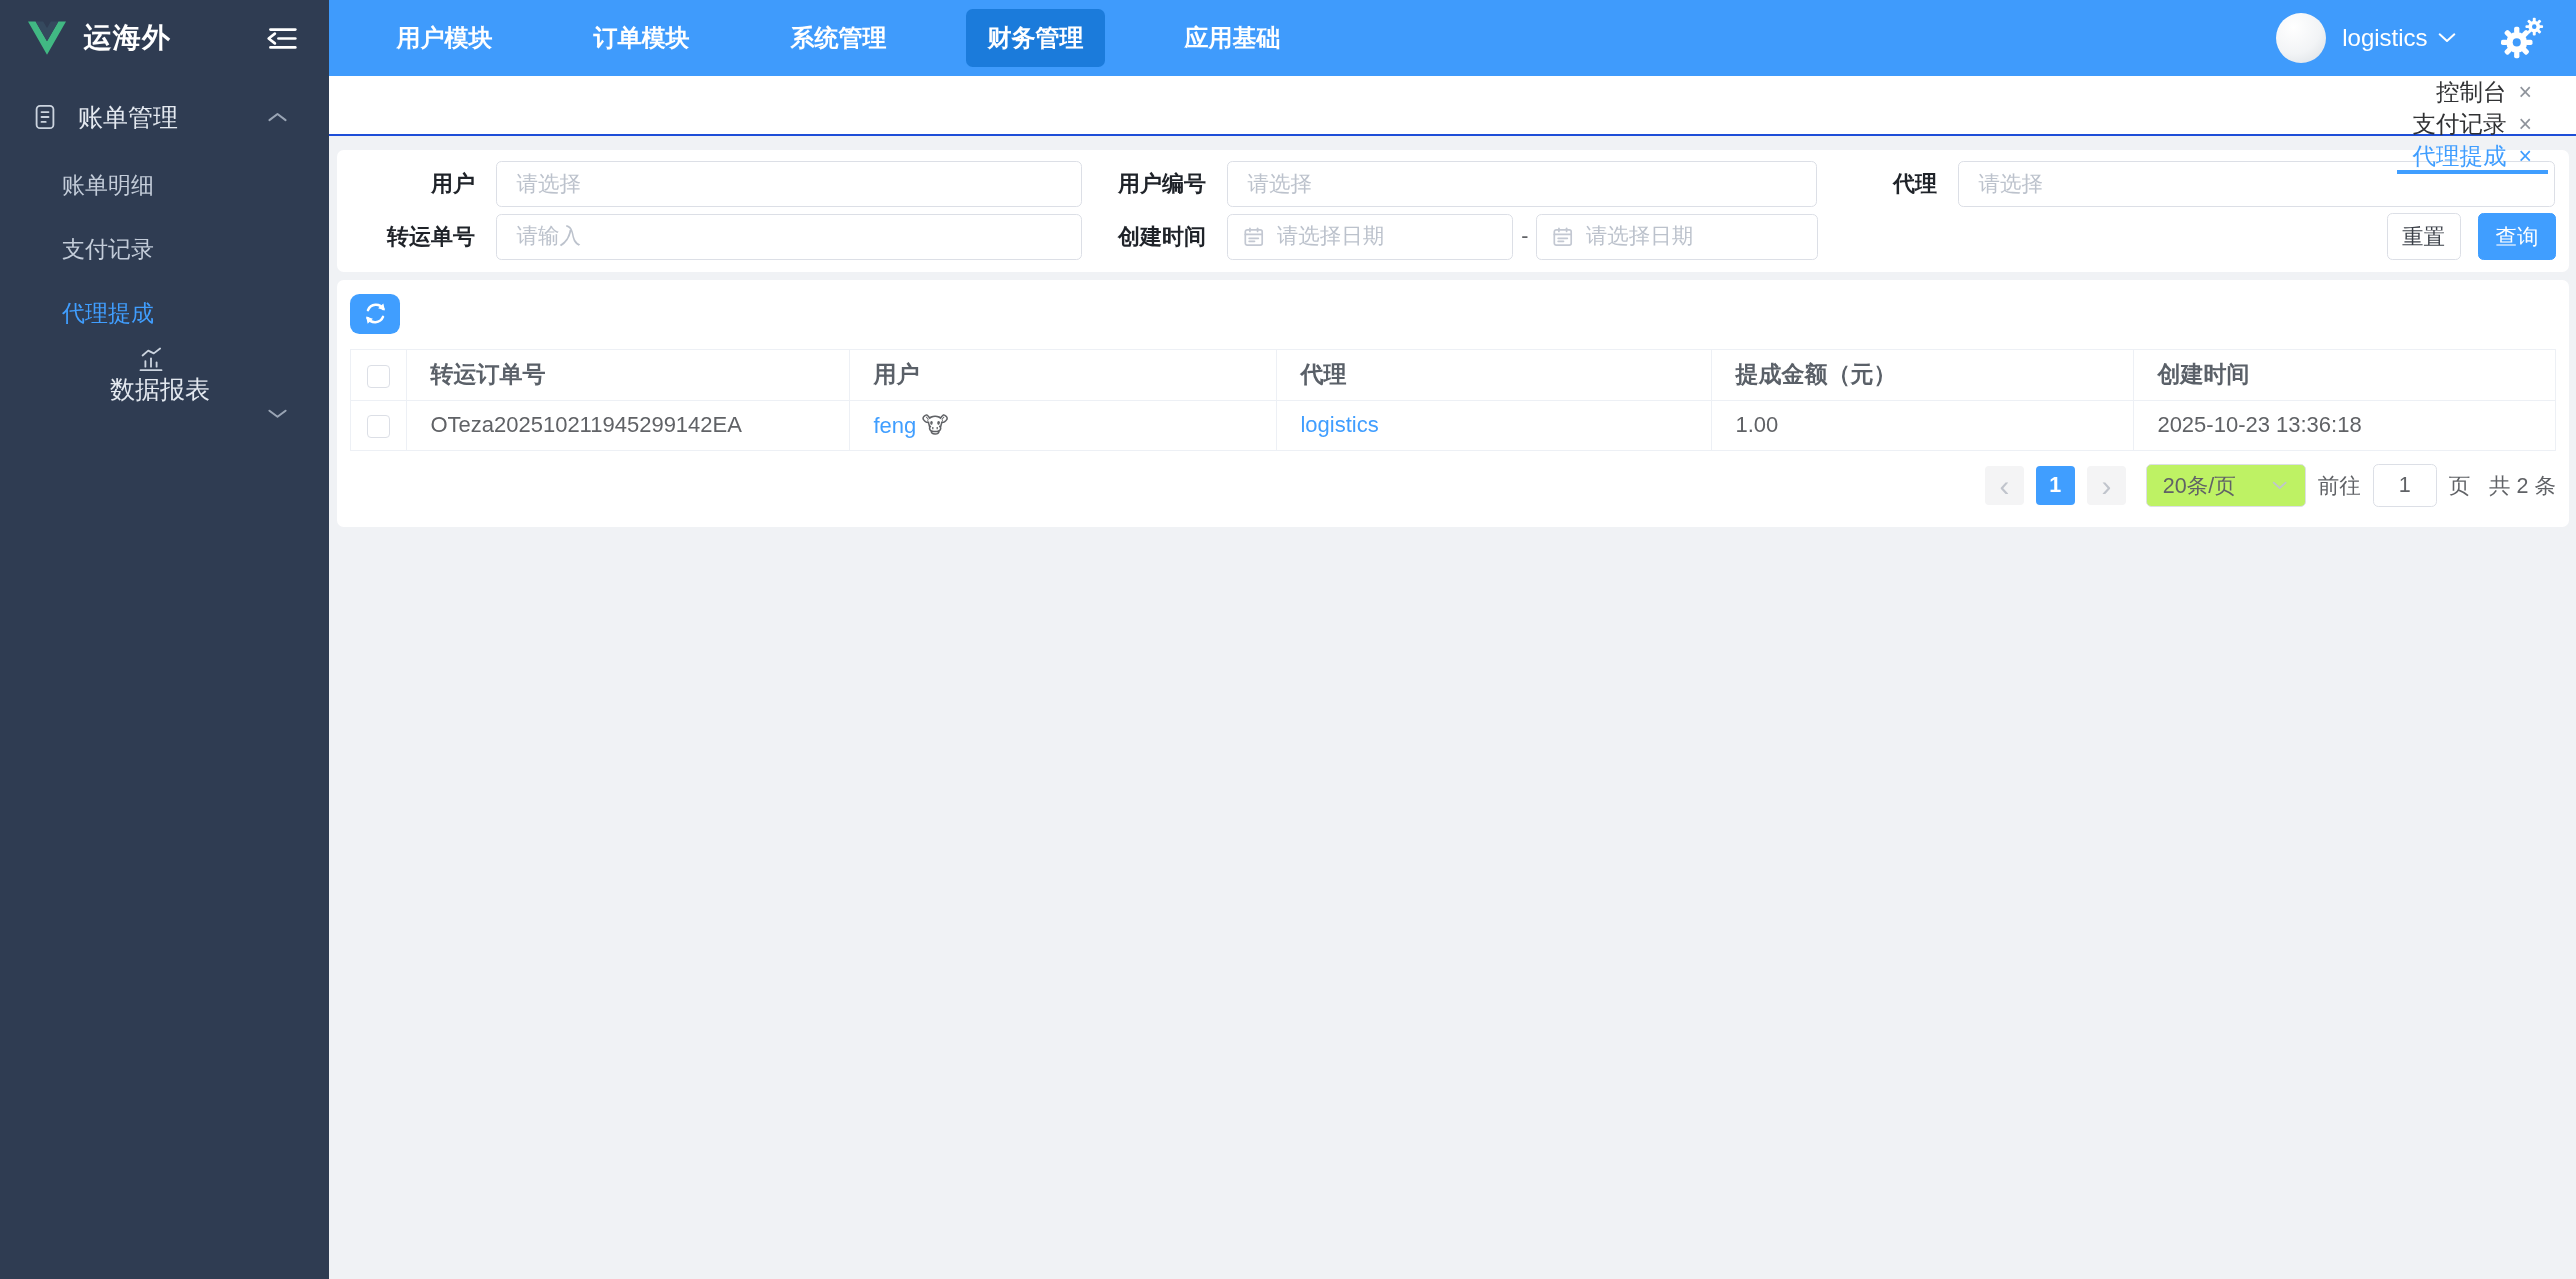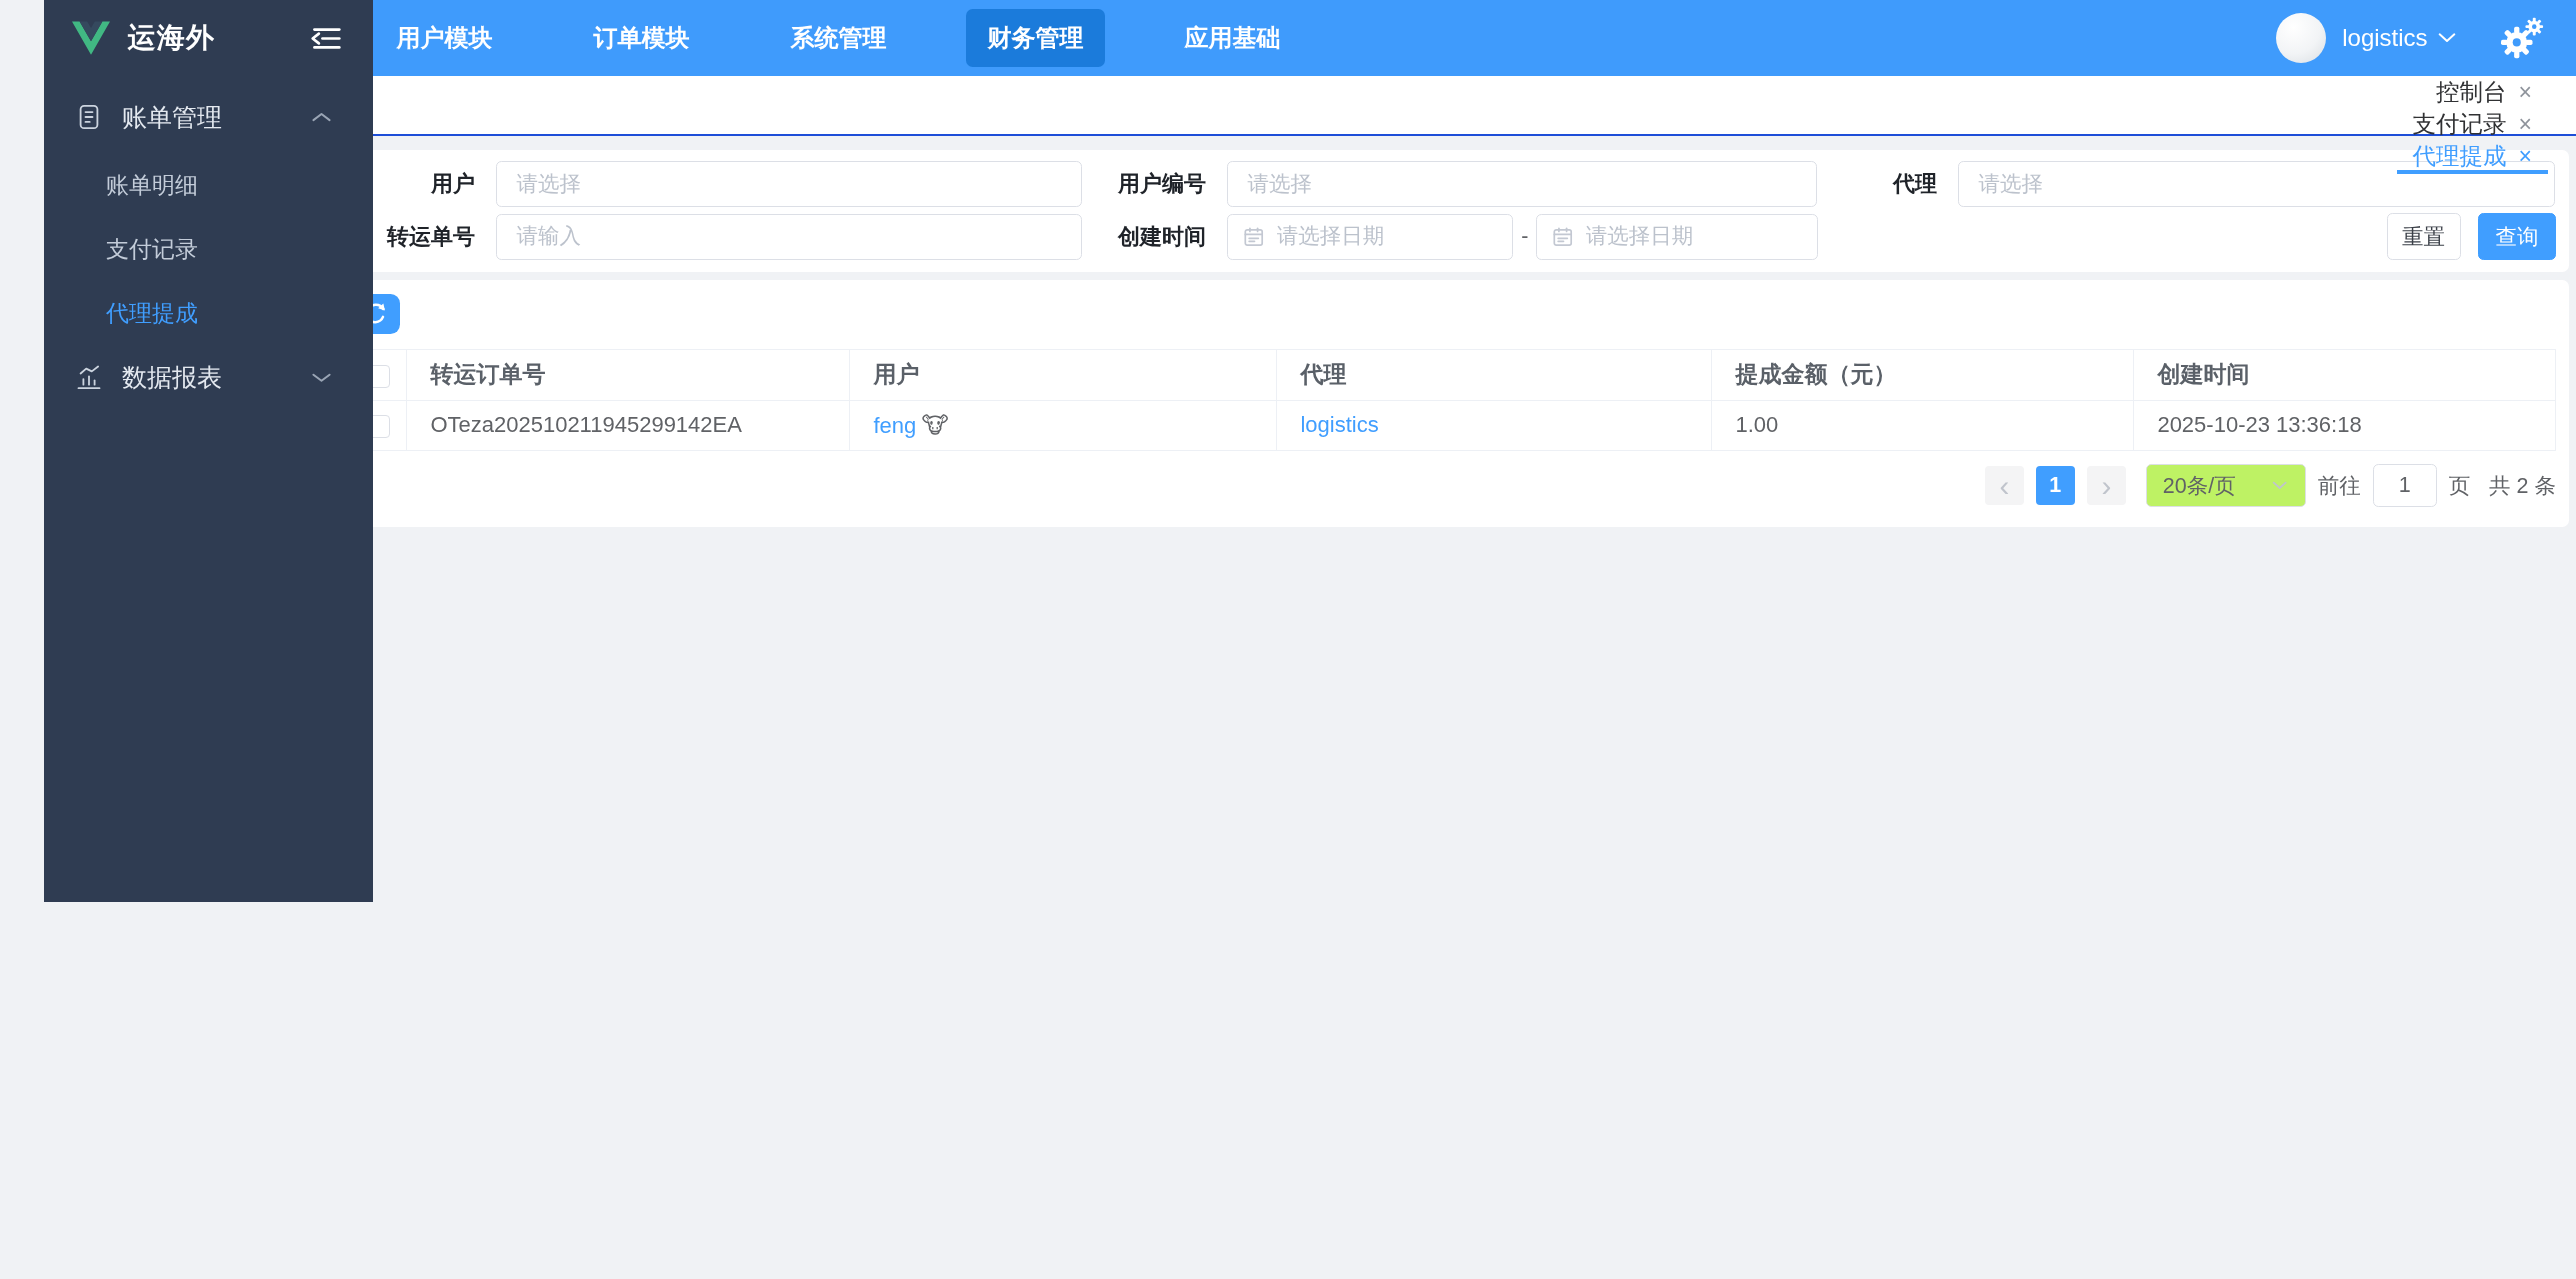--- a/index.html
+++ b/index.html
@@ -4,22 +4,22 @@
 <style>
   * { box-sizing: border-box; margin: 0; padding: 0; }
   html,body { width: 2576px; height: 1279px; overflow: hidden; }
   body {
     font-family: "Liberation Sans", "DejaVu Sans", sans-serif;
     background: #f0f2f5;
     color: #303133;
   }
   
   .sidebar {
-    position: absolute; left: 0; top: 0; width: 329px; height: 902px;
-    background: #2f3c52; z-index: 5; margin-left: 44px;
+    position: absolute; left: 0; top: 0; width: 329px; height: 1279px;
+    background: #2f3c52; z-index: 5;
   }
   .logo-row {
     height: 76px; display: flex; align-items: center; padding: 0 31px 0 28px;
   }
   .logo-mark { flex: 0 0 auto; display: flex; }
   .logo-title {
     color: #ffffff; font-size: 28px; font-weight: bold; margin-left: 17.4px; letter-spacing: 1.3px;
   }
   .collapse-btn { margin-left: auto; display: flex; cursor: pointer; }
   .menu { margin-top: 5.4px; }
@@ -27,21 +27,21 @@
     height: 72px; display: flex; align-items: center; padding: 0 40px 0 31px;
     color: #e4e9f0; font-size: 25px; cursor: pointer;
   }
   .menu-group-header .gicon { margin-right: 19px; display: flex; }
   .menu-group-header .arrow { margin-left: auto; display: flex; }
   .menu-sub-item {
     height: 64px; display: flex; align-items: center; padding-left: 62px;
     color: #c3ccd9; font-size: 23px; cursor: pointer;
   }
   .menu-sub-item.active { color: #409eff; }
-  .menu-group-header.second { height: 64px; }
+  .menu-group-header.second { height: 64px; flex-direction: column; }
   
   .main { position: absolute; left: 329px; top: 0; width: 2247px; height: 1279px; }
   
   .topbar {
     height: 76px; background: #3f9bfc; display: flex; align-items: center;
     padding: 0 32px 0 46px;
   }
   .topnav { display: flex; align-items: center; }
   .topnav-item {
     color: #ffffff; font-size: 24px; font-weight: bold; margin-right: 58px;

